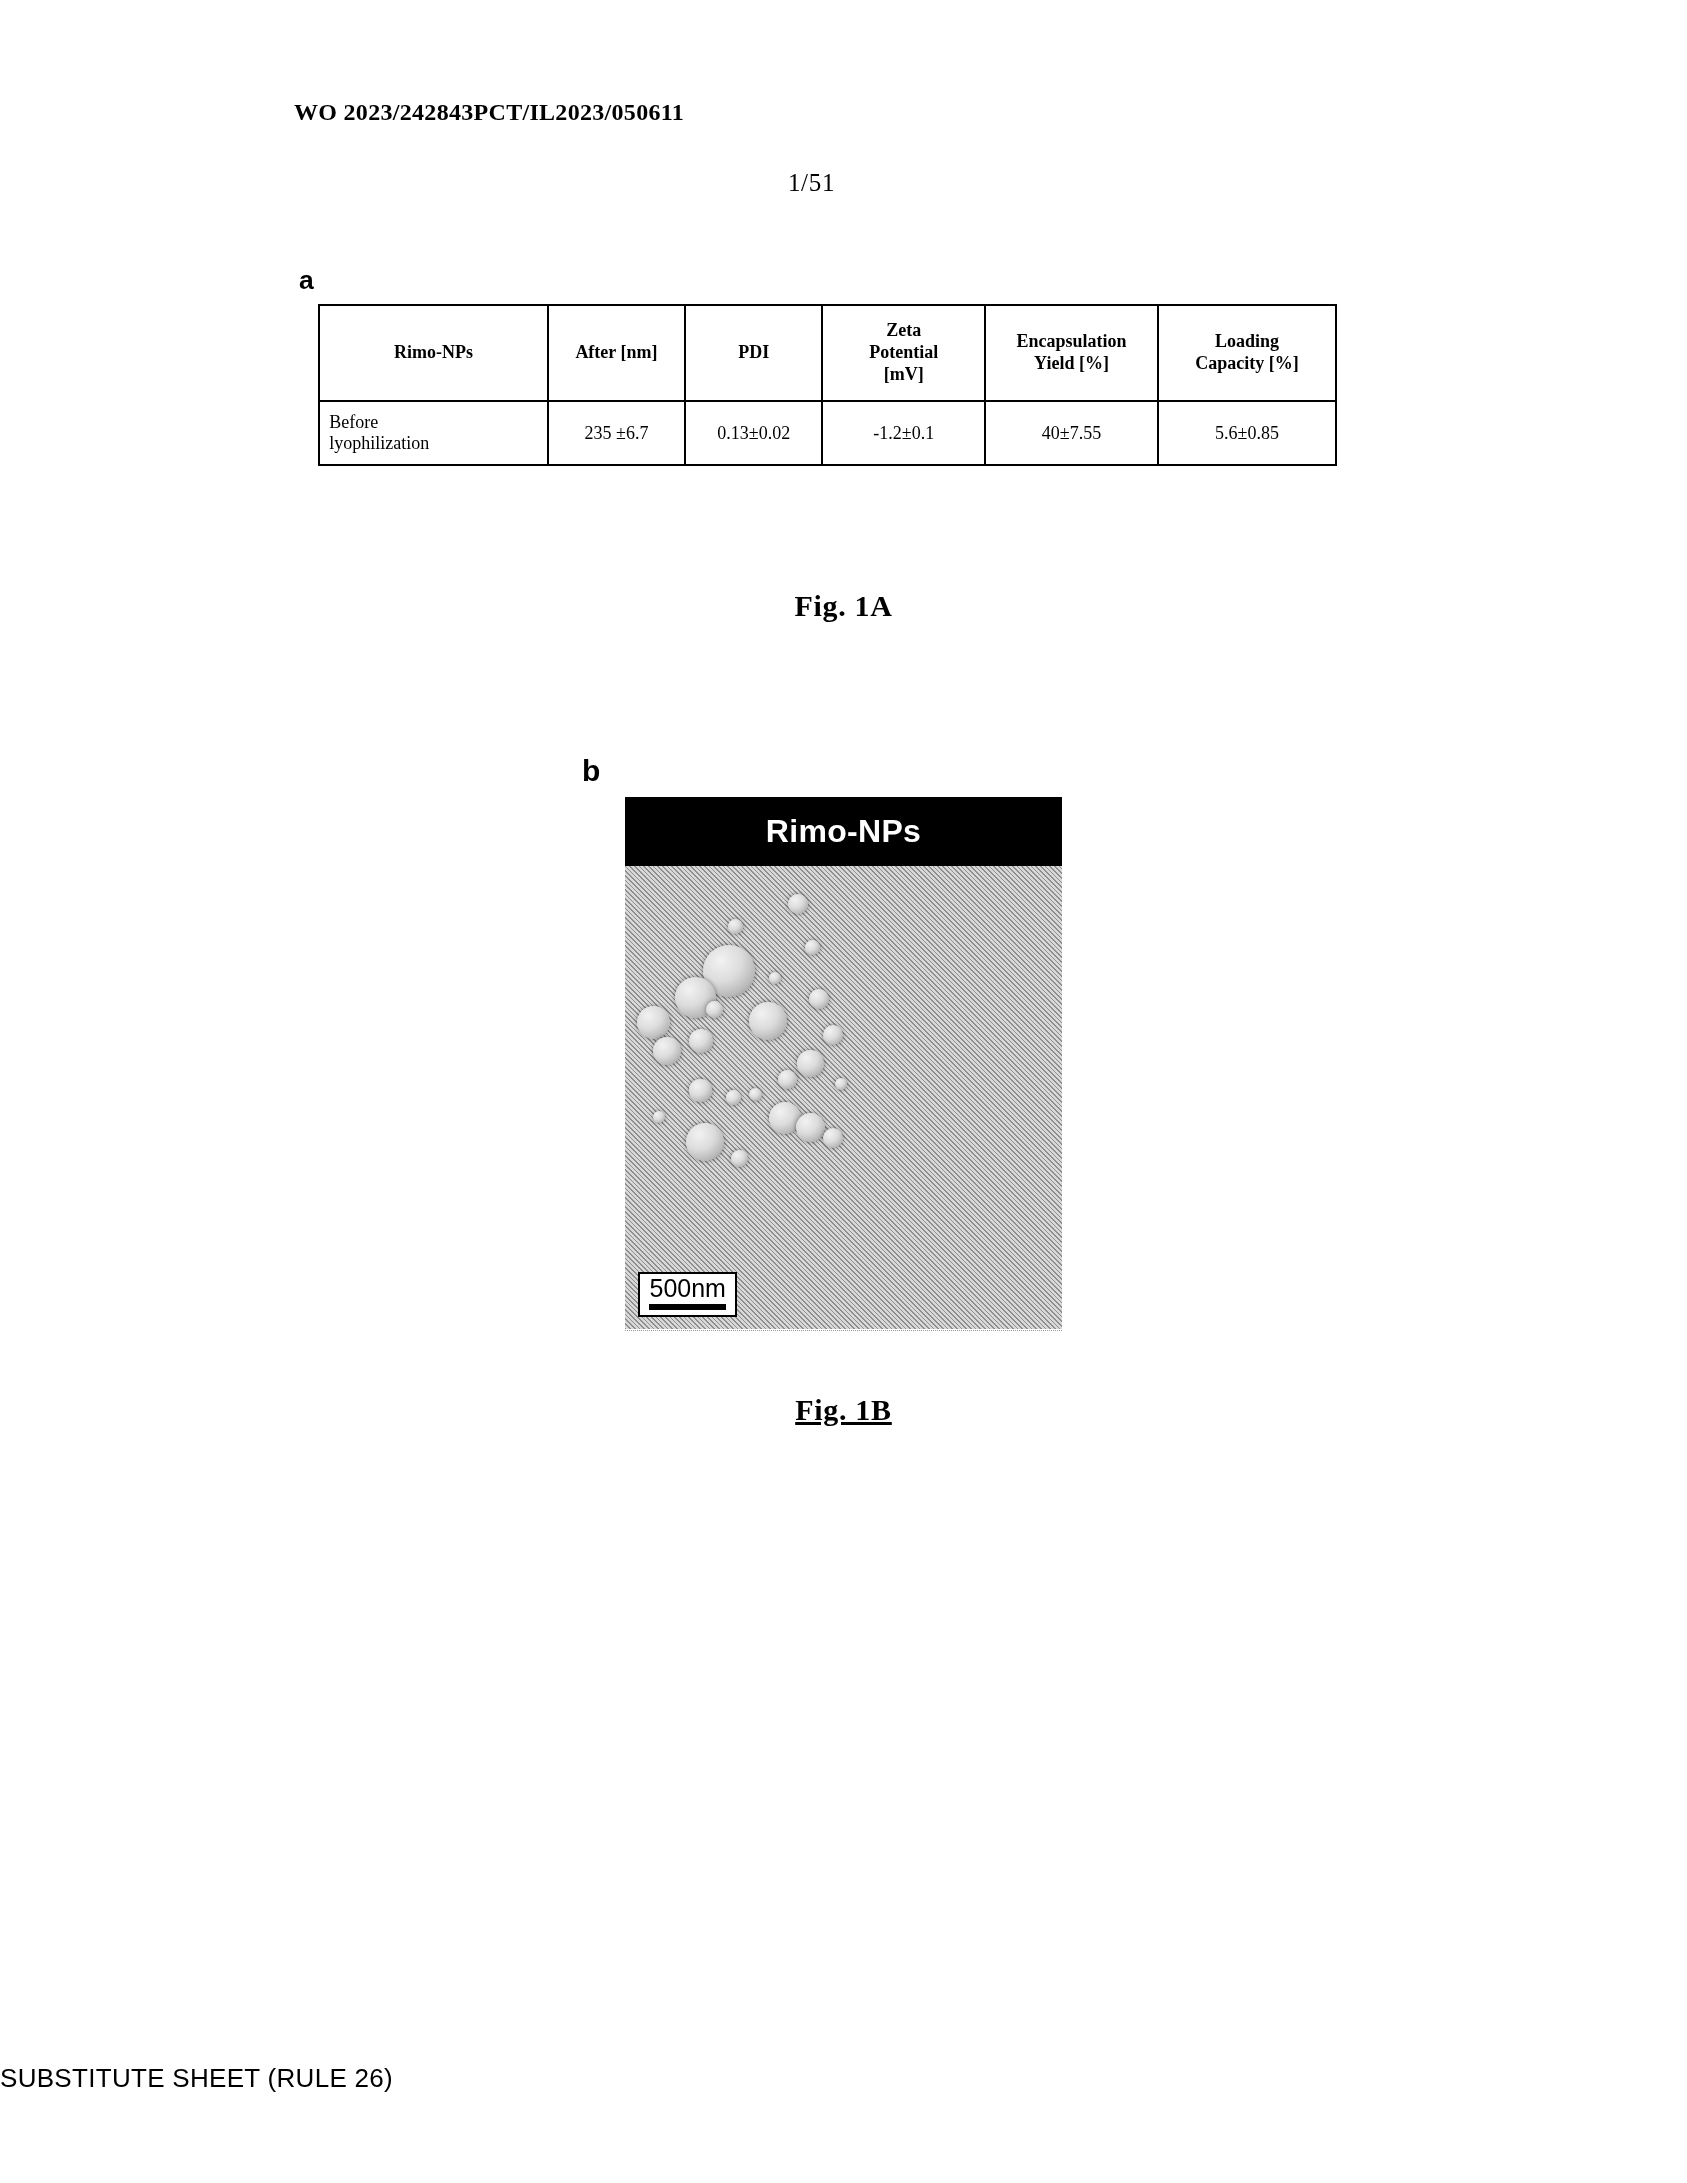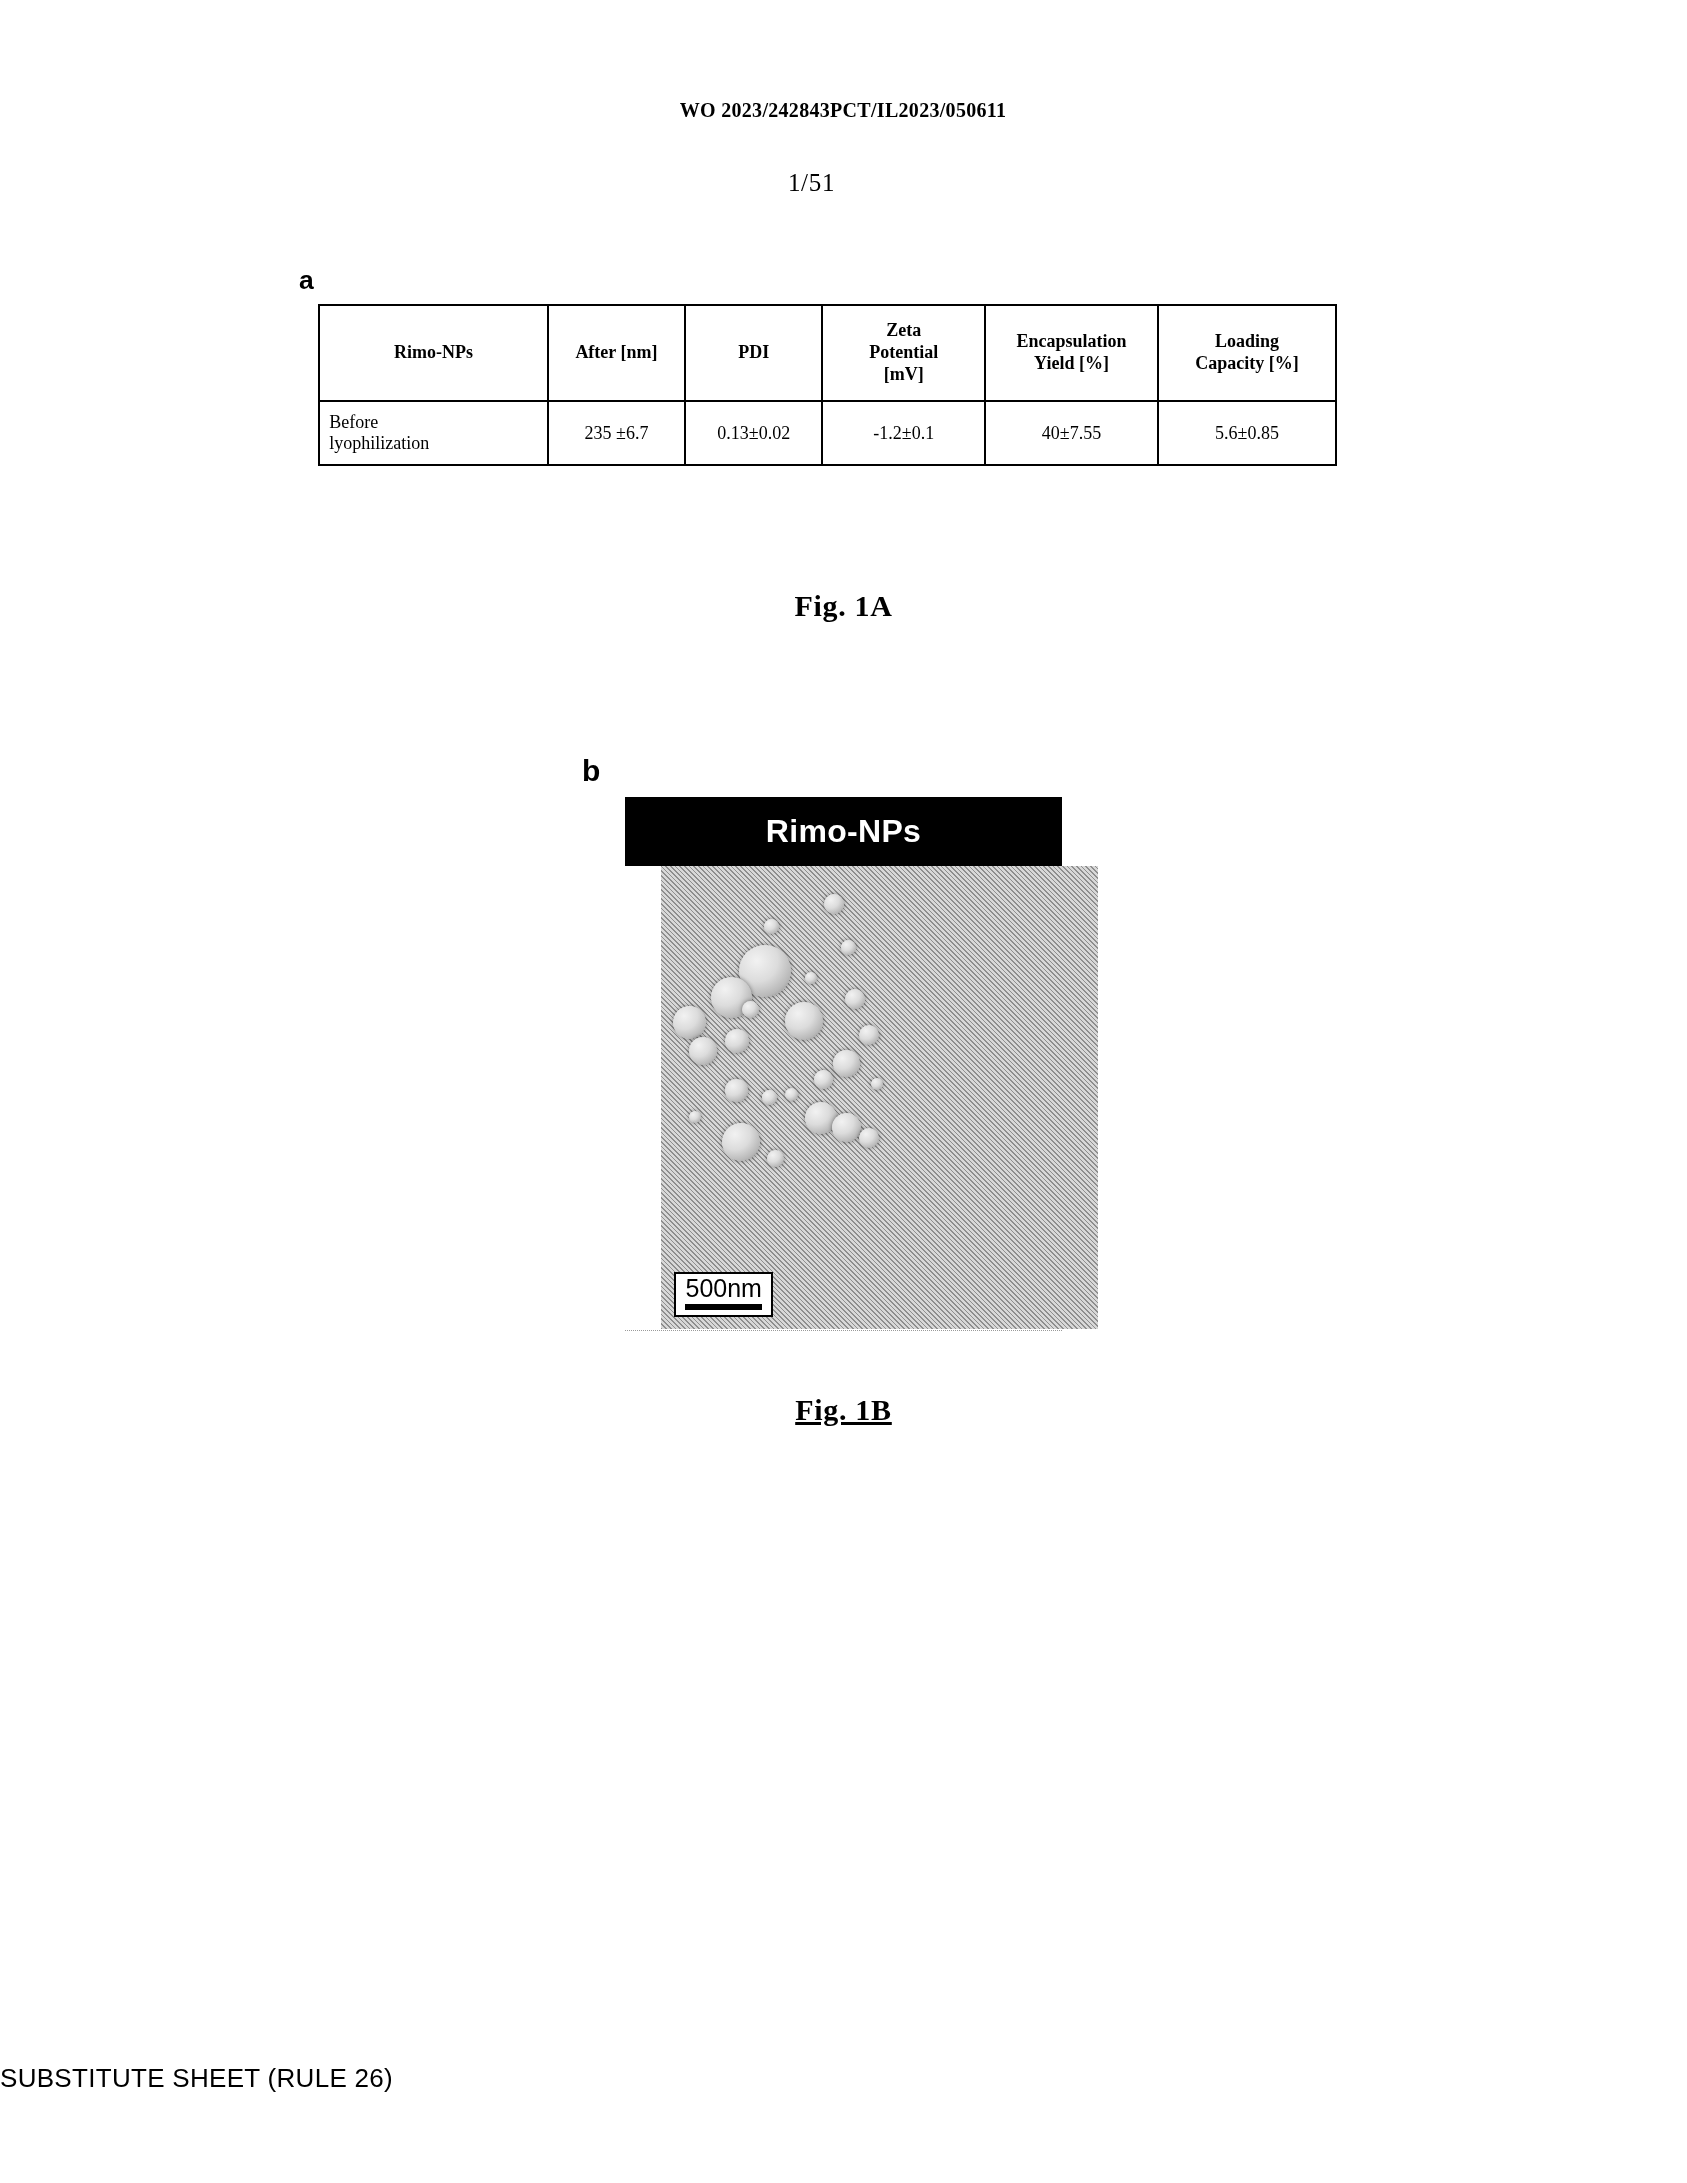--- a/index.html
+++ b/index.html
@@ -16,25 +16,25 @@
     overflow: hidden;
   }
 
   
   .page-header {
     position: absolute;
     top: 99px;
     left: 294px;
     width: 1098px;
     display: flex;
-    justify-content: center;
+    justify-content: flex-start;
     align-items: baseline;
     font-family: "Liberation Serif", serif;
     font-weight: bold;
-    font-size: 20px;
+    font-size: 24px;
     letter-spacing: 0.3px;
   }
   .page-number {
     position: absolute;
     top: 169px;
     left: 0;
     width: 1623px;
     text-align: center;
     font-family: "Liberation Serif", serif;
     font-size: 25px;
@@ -139,21 +139,20 @@
     left: 0;
     width: 437px;
     height: 463px;
     overflow: hidden;
     background:
       repeating-linear-gradient(
         45deg,
         #8e8e8e 0px, #8e8e8e 1.3px,
         #d8d8d8 1.3px, #d8d8d8 3.3px
       );
-    margin-left: 36px;
   }
   .tem-image .np {
     position: absolute;
     border-radius: 50%;
     background: radial-gradient(circle at 34% 30%, #f2f2f2 0%, #dcdcdc 42%, #b9b9b9 72%, #7a7a7a 100%);
     box-shadow: 0 0 4px rgba(0,0,0,0.45);
   }
   .scale-bar-box {
     position: absolute;
     left: 13.2px;

